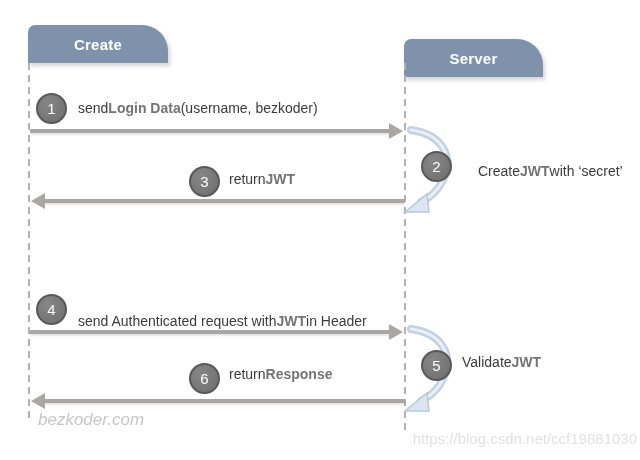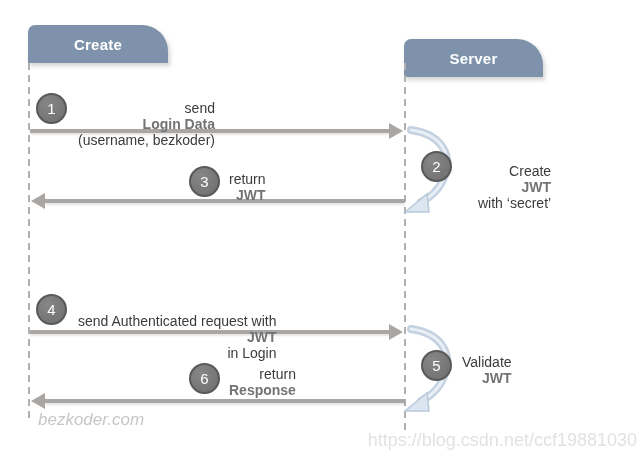--- a/index.html
+++ b/index.html
@@ -40,34 +40,34 @@
   
   .step-circle{
     position:absolute;width:27px;height:27px;border-radius:50%;
     background:radial-gradient(circle at 35% 30%,#868686,#6e6e6e);
     border:2px solid #595959;
     display:flex;align-items:center;justify-content:center;
     color:#ffffff;font-size:15px;
   }
   
   .msg-label{
-    position:absolute;height:24px;display:flex;align-items:flex-end;
-    font-size:14px;color:#3b3b3b;white-space:nowrap;flex-direction:column;
+    position:absolute;height:24px;display:flex;align-items:flex-start;
+    font-size:14px;color:#3b3b3b;white-space:nowrap;
   }
   .msg-label b{color:#737373;font-weight:bold;}
   
   .loop{position:absolute;width:60px;height:96px;}
   
   .wm-left{
     position:absolute;left:38px;top:410px;
     font-size:17px;font-style:italic;color:#c7c7c7;font-weight:normal;
   }
   .wm-right{
     position:absolute;right:3px;top:430px;
-    font-size:18px;color:#e2e2e2;
+    font-size:15px;color:#e2e2e2;
   }
 </style>
 </head>
 <body>
 
 <div class="stage">
 
   <div class="actor-box actor-browser">
     <span>Create</span>
   </div>
@@ -132,21 +132,21 @@
       <span> with ‘secret’</span>
   </div>
   <div class="msg-label" style="left:229px;top:171px;">
     <span>return </span>
       <b>JWT</b>
       <span></span>
   </div>
   <div class="msg-label" style="left:78px;top:298px;margin-top:15px;">
     <span>send Authenticated request with </span>
       <b>JWT</b>
-      <span> in Login</span>
+      <span> in Header</span>
   </div>
   <div class="msg-label" style="left:462px;top:354px;">
     <span>Validate </span>
       <b>JWT</b>
       <span></span>
   </div>
   <div class="msg-label" style="left:229px;top:366px;">
     <span>return </span>
       <b>Response</b>
       <span></span>

